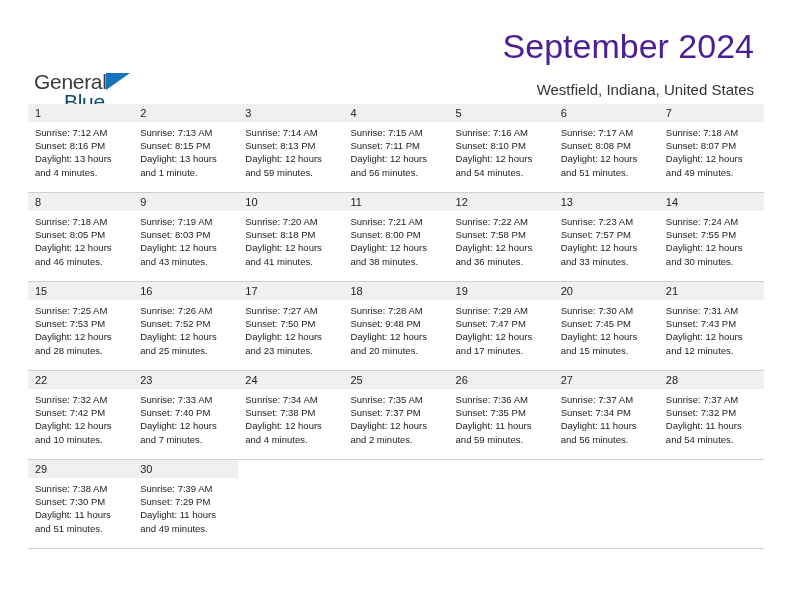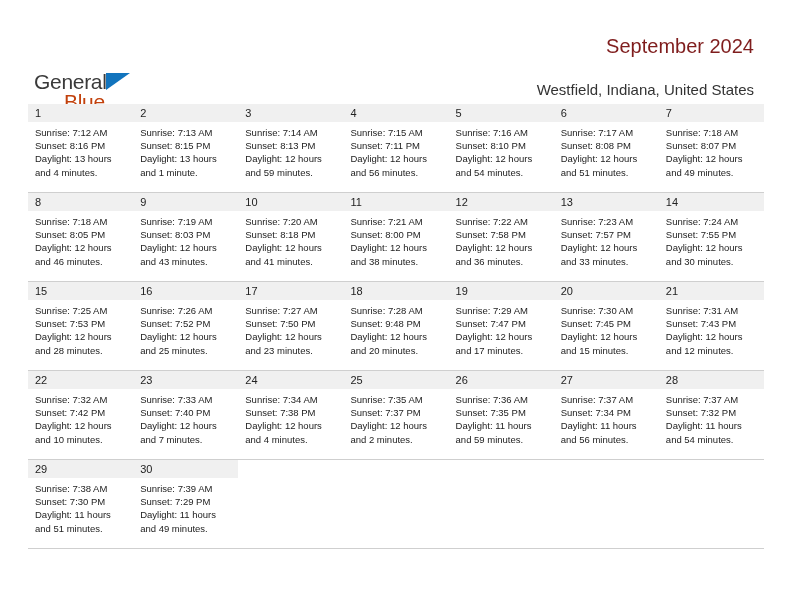--- a/index.html
+++ b/index.html
@@ -55,33 +55,33 @@
     height: 0;
     border-left: 24px solid #1274bd;
     border-bottom: 17px solid transparent;
   }
   .logo-blue {
     position: absolute;
     left: 30px;
     top: 20px;
     font-size: 21px;
     letter-spacing: -0.3px;
-    color: #c2410c;
+    color: #0c4a6e;
     line-height: 24px;
   }
 
   .title-block {
     position: absolute;
     right: 38px;
     top: 30px;
     text-align: right;
   }
   .cal-title {
-    font-size: 20px;
-    color: #7f1d1d;
+    font-size: 34px;
+    color: #4c1d95;
     font-weight: normal;
     line-height: 32px;
     white-space: nowrap;
   }
   .cal-subtitle {
     font-size: 15px;
     color: #333333;
     line-height: 20px;
     margin-top: 18px;
     white-space: nowrap;

